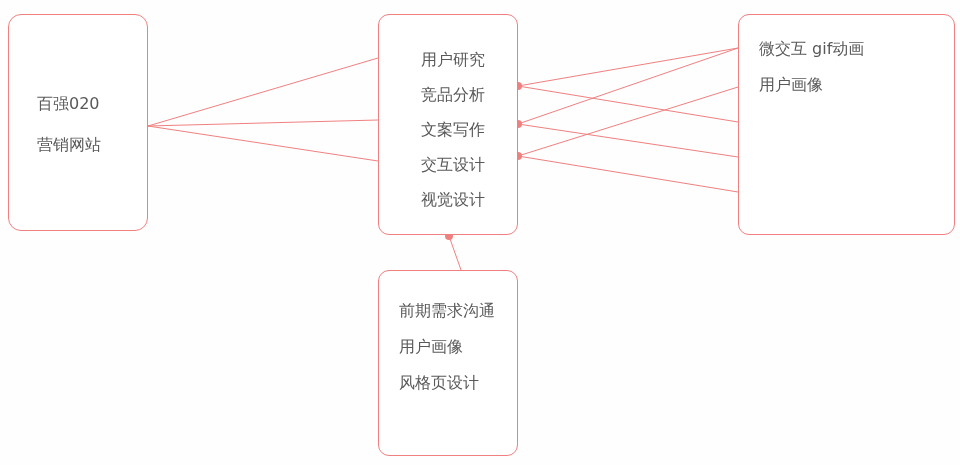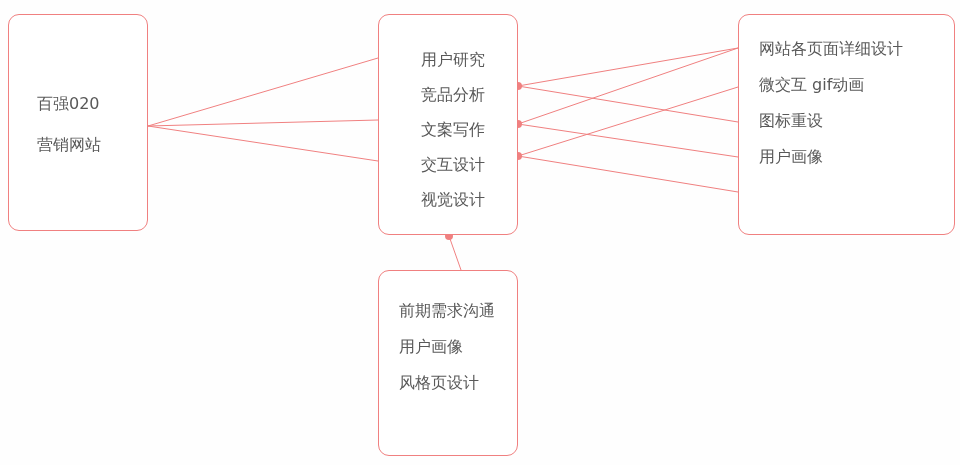--- a/index.html
+++ b/index.html
@@ -35,20 +35,21 @@
   .box .item {
     white-space: nowrap;
   }
   .root-box {
     left: 8px;
     top: 14px;
     width: 140px;
     height: 217px;
     padding: 68px 0 12px 28px;
     line-height: 41px;
+    border-radius: 13px;
   }
   .process-box {
     left: 378px;
     top: 14px;
     width: 140px;
     height: 221px;
     padding: 27px 0 0 42px;
     line-height: 35px;
   }
   .output-box {
@@ -101,23 +102,21 @@
 
   <div class="box process-box">
     <div class="item">用户研究</div>
     <div class="item">竞品分析</div>
     <div class="item">文案写作</div>
     <div class="item">交互设计</div>
     <div class="item">视觉设计</div>
   </div>
 
   <div class="box output-box">
-    <div class="item">网站各页面详细设计</div>
     <div class="item">微交互 gif动画</div>
-    <div class="item">图标重设</div>
     <div class="item">用户画像</div>
   </div>
 
   <div class="box phase-box">
     <div class="item">前期需求沟通</div>
     <div class="item">用户画像</div>
     <div class="item">风格页设计</div>
   </div>
 
 </div>

